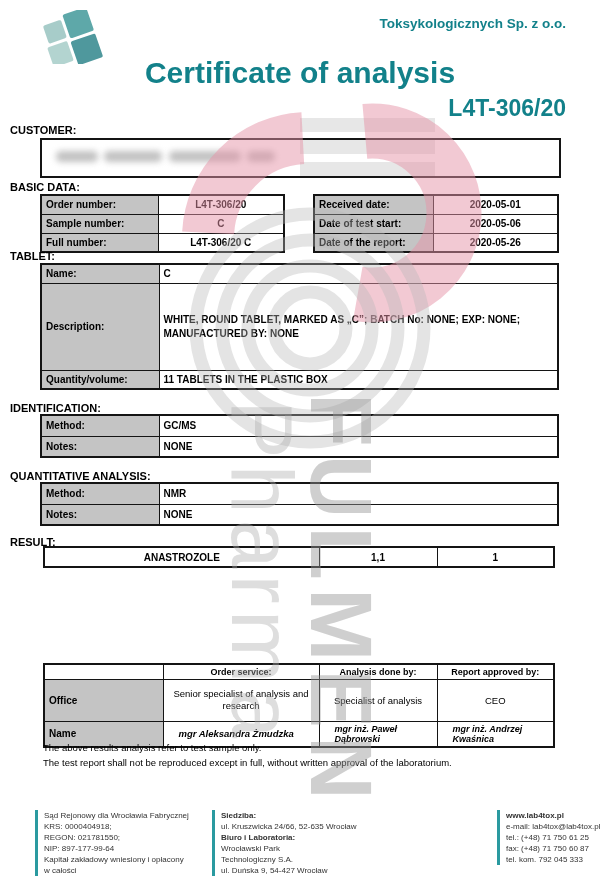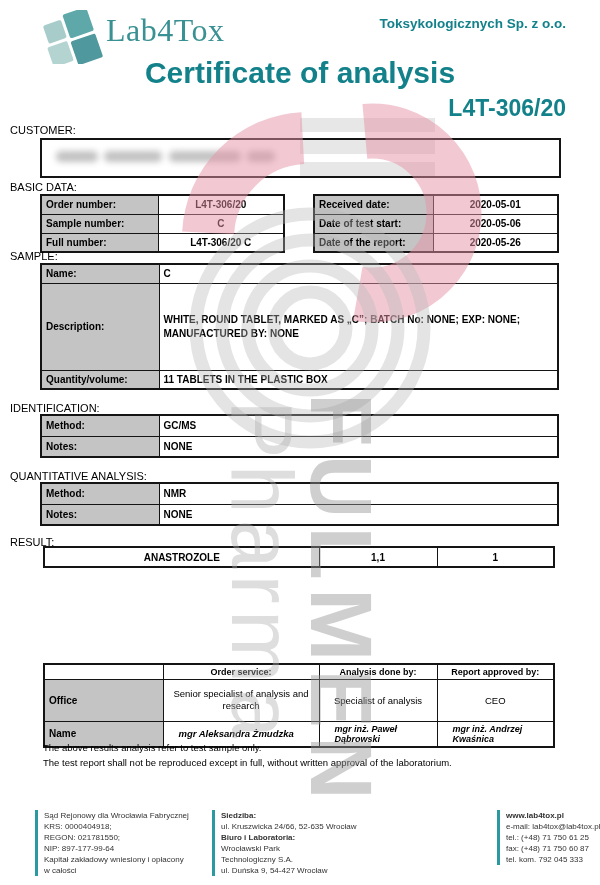--- a/index.html
+++ b/index.html
@@ -9,21 +9,21 @@
   .logo-wrap{position:absolute;left:36px;top:10px;width:260px;height:52px;}
   .logo-icon{position:absolute;left:0;top:0;}
   .logo-text{position:absolute;left:70px;top:2px;font-family:"Liberation Serif",serif;
              font-size:32px;color:#3a9193;letter-spacing:.5px;}
   .company{position:absolute;right:34px;top:14px;text-align:right;font-weight:bold;
            font-size:13.5px;line-height:19px;color:#12818A;}
   .doc-title{position:absolute;left:0;right:0;top:56px;text-align:center;font-weight:bold;
              font-size:30px;color:#12818A;}
   .doc-number{position:absolute;right:34px;top:95px;font-weight:bold;font-size:23px;color:#12818A;}
   
-  .sec-h{position:absolute;left:10px;font-weight:normal;font-size:11px;color:#000;}
+  .sec-h{position:absolute;left:10px;font-weight:bold;font-size:11px;color:#000;}
   
   table{border-collapse:collapse;table-layout:fixed;font-size:10px;}
   td{border:1.5px solid #141414;padding:2px 4px;overflow:hidden;}
   .tbl{position:absolute;}
   .tbl table{border:2.5px solid #141414;}
   td.lbl{background:#C4C4C4;font-weight:bold;text-align:left;}
   td.val-c{text-align:center;font-weight:bold;}
   td.val-l{text-align:left;font-weight:bold;}
   td.hdr{background:#C4C4C4;font-weight:bold;text-align:center;vertical-align:middle;}
   td.plain-c{text-align:center;font-weight:normal;}
@@ -58,21 +58,20 @@
 
     <div class="logo-wrap">
       <svg class="logo-icon" width="72" height="54" viewBox="0 0 72 54">
         <g transform="rotate(-19 36 27)">
           <rect x="12" y="7" width="19" height="19" rx="2" fill="#9dc6c3" opacity="0.9"></rect>
           <rect x="34" y="3" width="25" height="25" rx="2" fill="#5ea8a9"></rect>
           <rect x="9" y="29" width="21" height="21" rx="2" fill="#abcfcb" opacity="0.9"></rect>
           <rect x="33" y="31" width="26" height="25" rx="2" fill="#4f989d"></rect>
         </g>
       </svg>
-      <div class="logo-text">Lab4Tox</div>
     </div>
     <div class="company">
       <div>Toksykologicznych Sp. z o.o.</div>
     </div>
     <div class="doc-title">Certificate of analysis</div>
     <div class="doc-number">L4T-306/20</div>
 
     <div class="sec-h" style="top:124px;">CUSTOMER:</div>
     <div class="cust-box">
       <div>
@@ -122,21 +121,21 @@
           <td class="val-c">2020-05-06</td>
         </tr>
         <tr style="height:19px;">
           <td class="lbl">Date of the report:</td>
           <td class="val-c">2020-05-26</td>
         </tr>
       </tbody>
         </table>
     </div>
 
-    <div class="sec-h" style="top:250px;">SAMPLE:</div>
+    <div class="sec-h" style="top:250px;">TABLET:</div>
     <div class="tbl" style="left:40px;top:263px;">
       <table>
         <colgroup>
             <col style="width:118px;">
             <col style="width:399px;">
           </colgroup>
         <tbody>
             <tr style="height:19px;">
           <td class="lbl">Name:</td>
           <td class="val-l">C</td>

